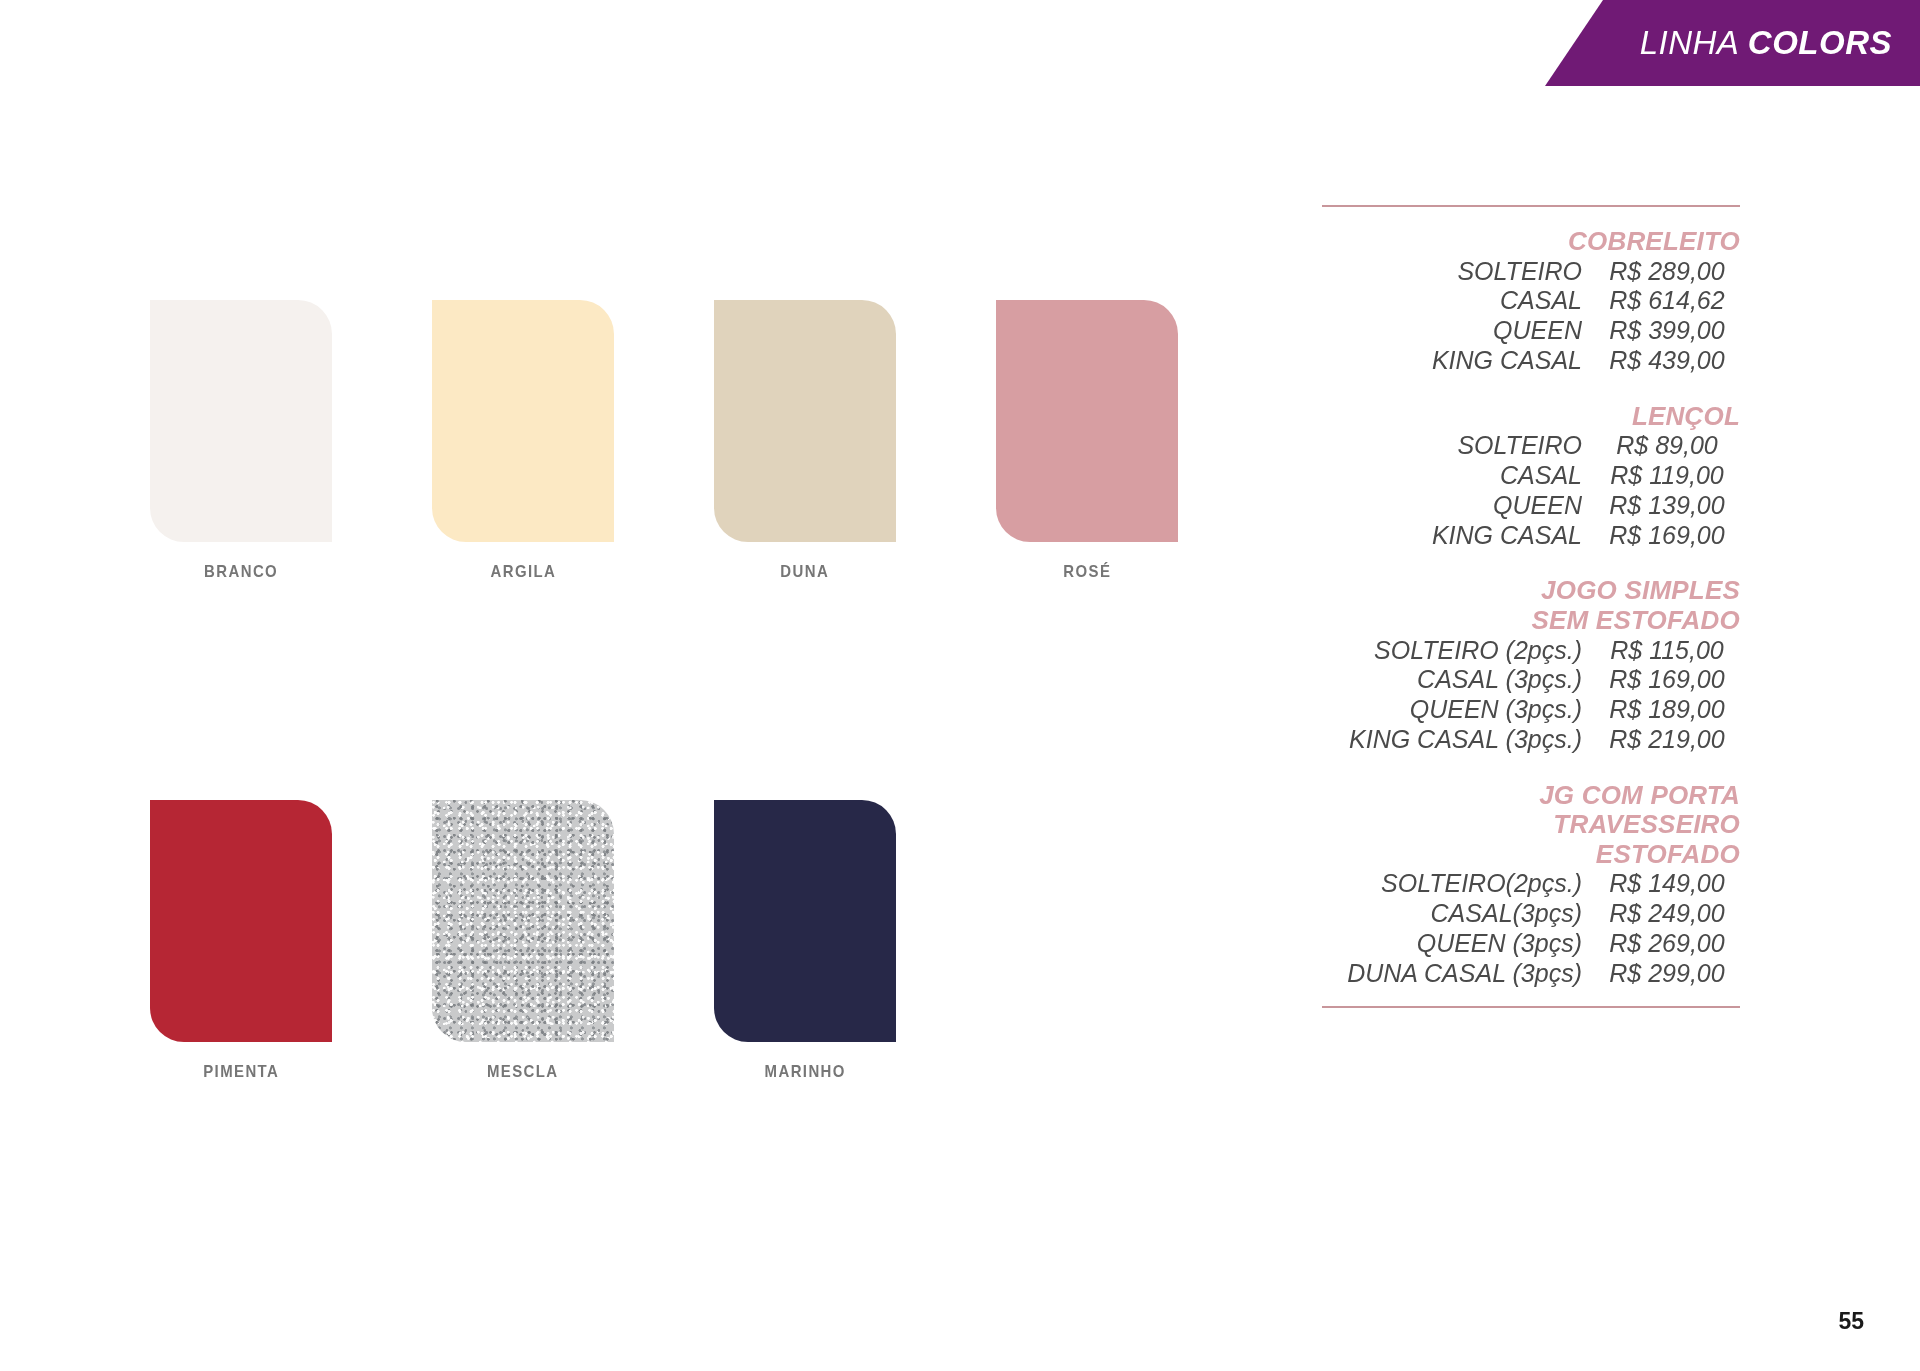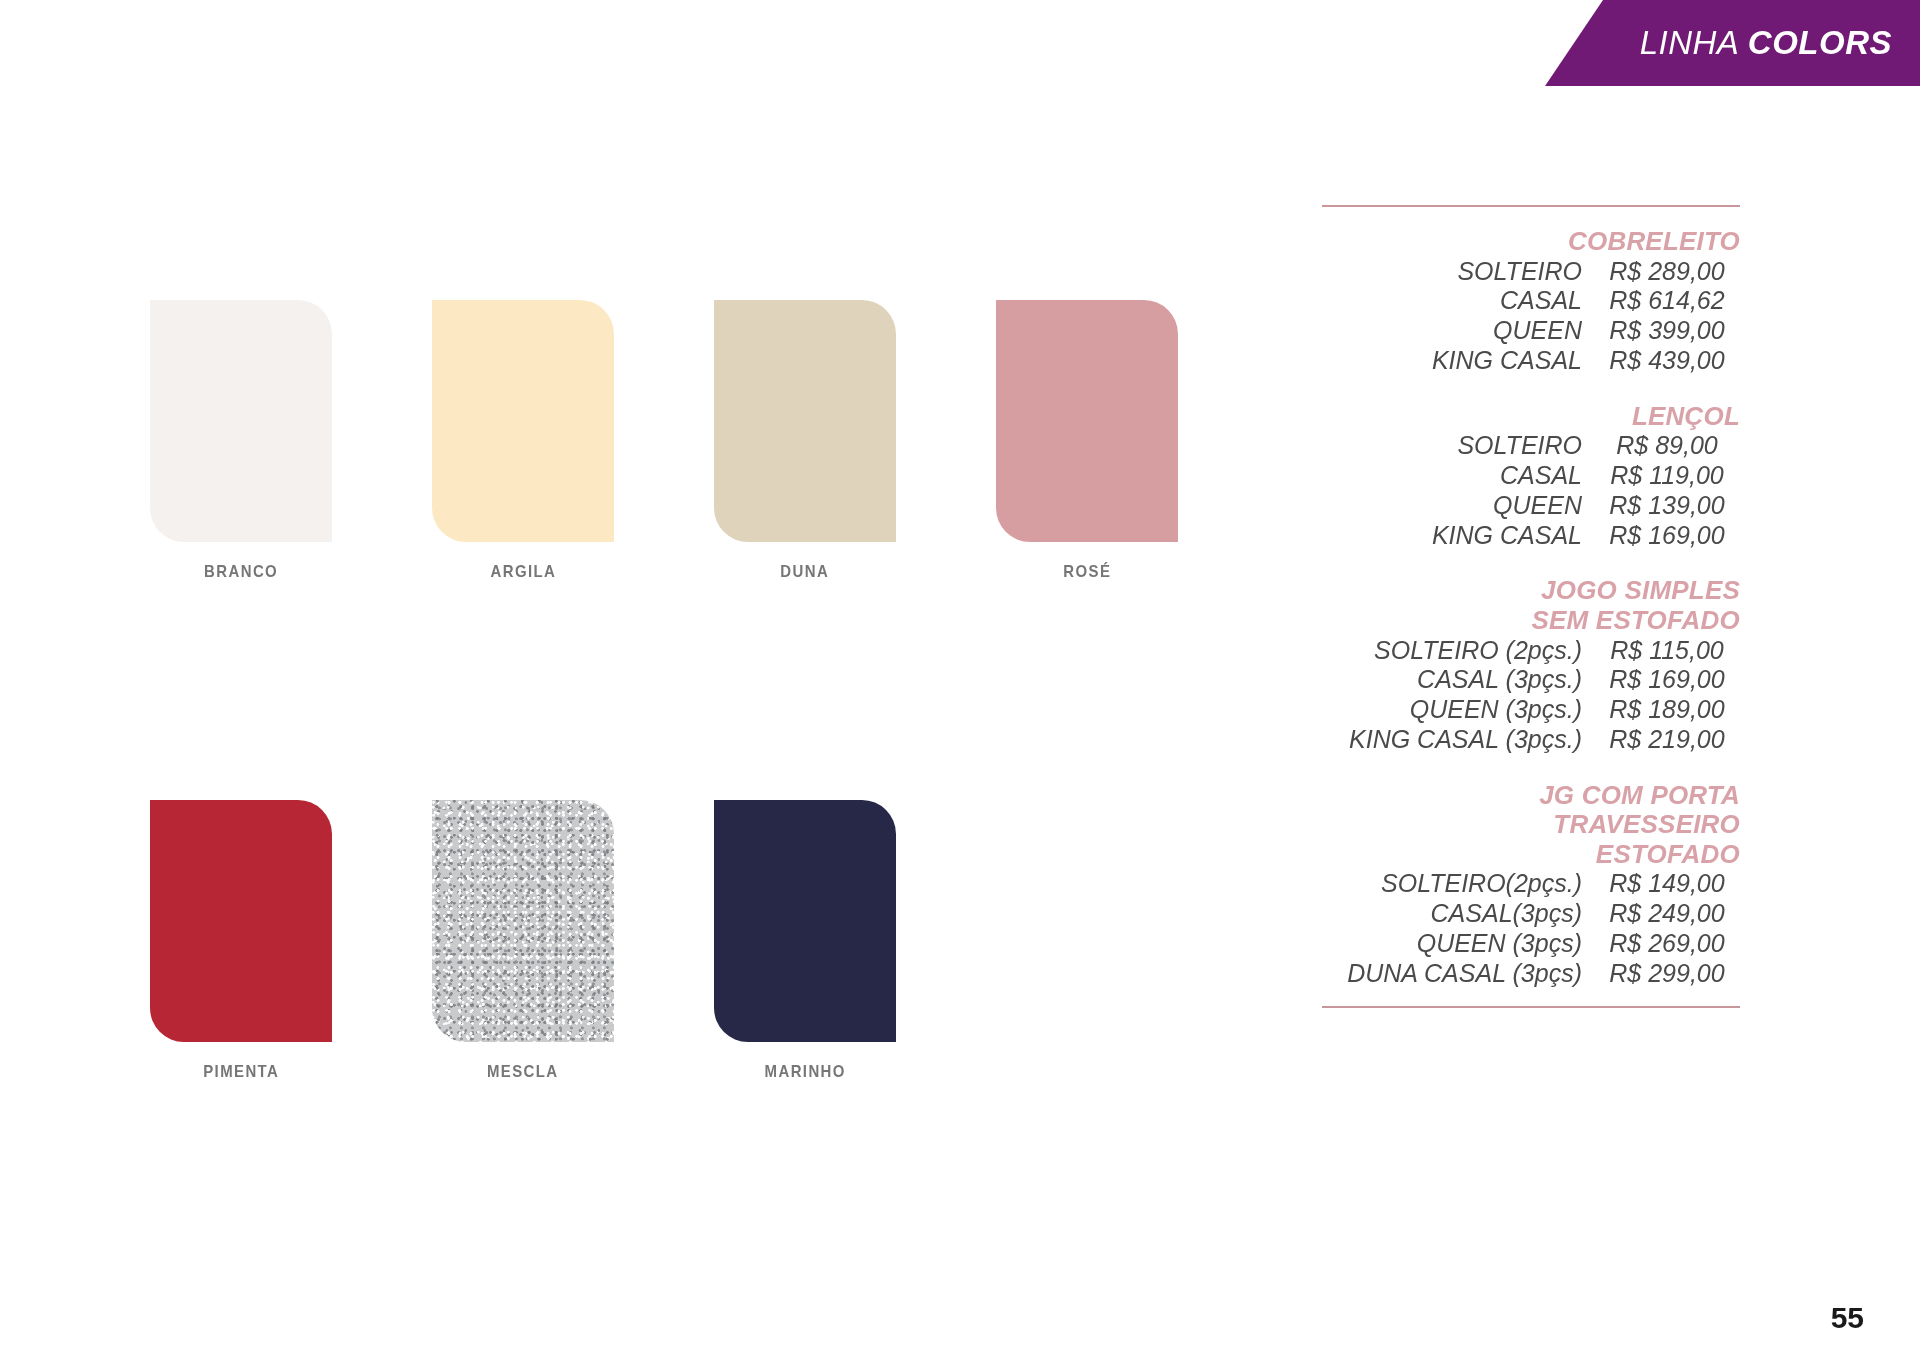--- a/index.html
+++ b/index.html
@@ -130,21 +130,21 @@
     white-space: nowrap;
   }
   .price-row .size { text-align: right; }
   .price-row .value { width: 146px; text-align: center; padding-left: 12px; }
 
   
   .page-number {
     position: absolute;
     right: 56px;
     bottom: 36px;
-    font-size: 30px;
+    font-size: 23px;
     font-weight: 700;
     color: #1A1A1A;
     margin-top: 22px;
   }
 </style>
 </head>
 <body>
 
 <div class="header-banner">
   <div class="header-title">

